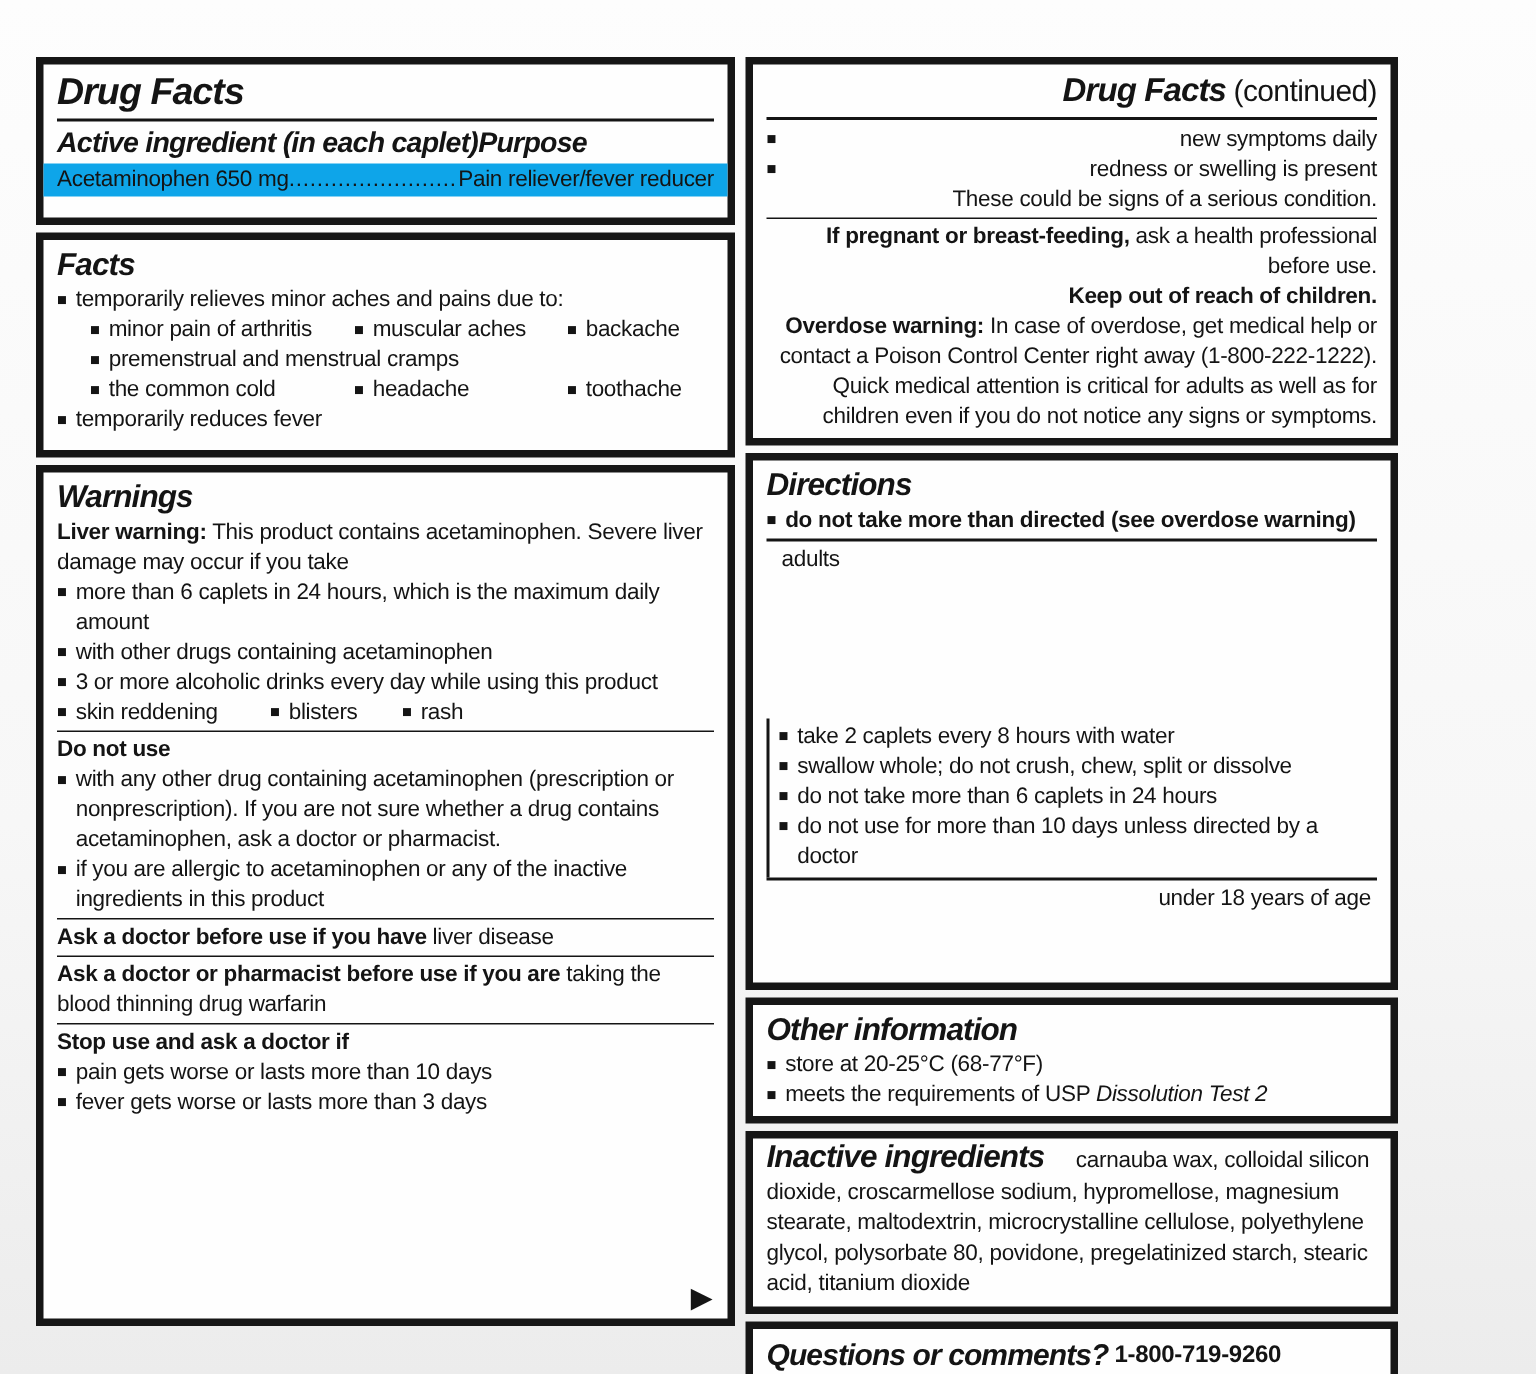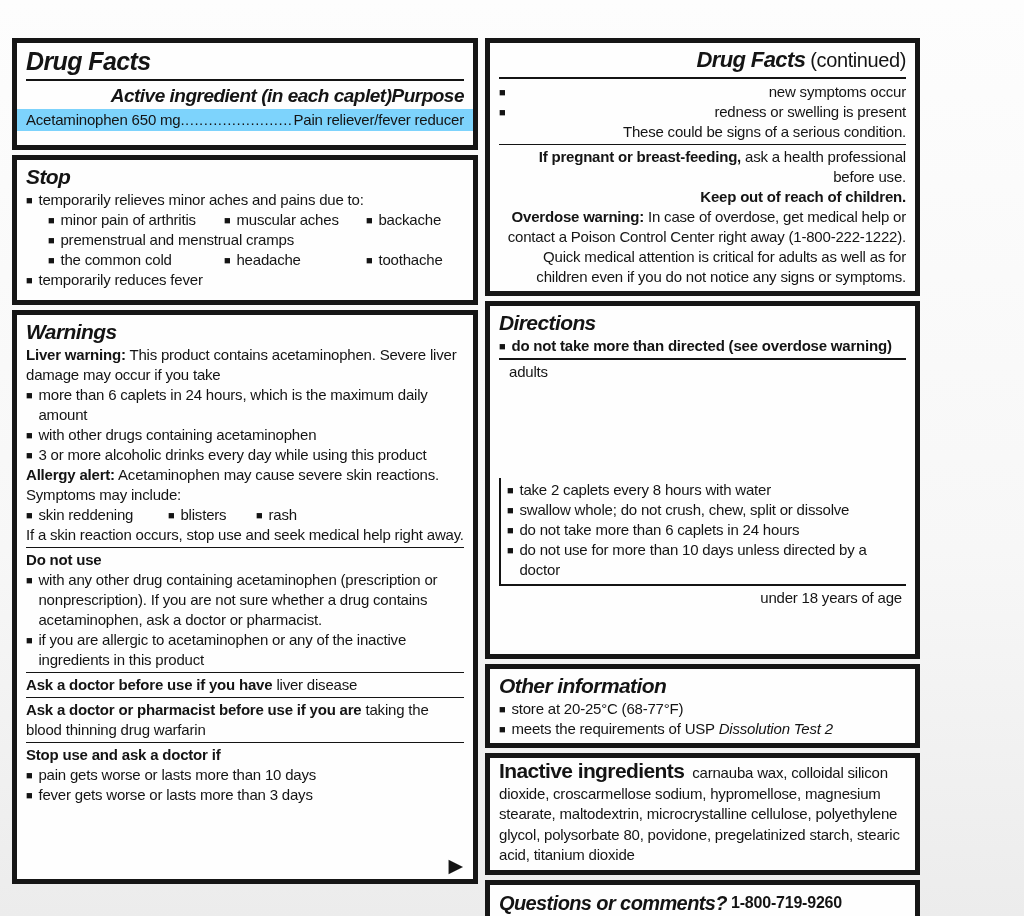--- a/index.html
+++ b/index.html
@@ -4,21 +4,21 @@
 <style>
   html,body{margin:0;padding:0;}
   body{
     width:1024px;height:916px;position:relative;overflow:hidden;
     background:linear-gradient(#fdfdfd 0%, #f7f7f7 60%, #ececec 100%);
     font-family:"Liberation Sans", sans-serif;
     color:#141414;
     -webkit-font-smoothing:antialiased;
   }
   .label{
-    position:absolute;left:12px;top:38px;width:908px;height:846px;
+    position:absolute;left:24px;top:38px;width:908px;height:846px;
     display:flex;gap:7px;
   }
   .col{display:flex;flex-direction:column;gap:5px;}
   .col-left{width:466px;flex:0 0 466px;}
   .col-right{flex:1;}
   .box{
     border:5px solid #161616;background:#fefefe;
     padding:3px 9px 4px 9px;position:relative;box-sizing:border-box;
     letter-spacing:-0.2px;
   }
@@ -39,42 +39,42 @@
   .indent{padding-left:22px;}
   
   .uses-grid3{display:grid;grid-template-columns:176px 142px auto;padding-left:22px;}
   .inline-item{display:flex;align-items:flex-start;}
   .inline-item .sq{margin-right:6px;}
   
   .symptoms{display:flex;}
   .symptoms .inline-item:nth-child(1){width:142px;}
   .symptoms .inline-item:nth-child(2){width:88px;}
   
-  .ai-header{display:flex;justify-content:flex-end;font-style:italic;font-weight:bold;font-size:19px;line-height:23px;letter-spacing:-0.5px;margin-top:2px;}
+  .ai-header{display:flex;justify-content:flex-start;font-style:italic;font-weight:bold;font-size:19px;line-height:23px;letter-spacing:-0.5px;margin-top:2px;}
   .ai-row{
     display:flex;align-items:baseline;
     margin:2px -9px 0 -9px;padding:1px 9px 2px 9px;
-    background:#7dd3fc;font-size:15px;line-height:19px;
+    background:#0ea5e9;font-size:15px;line-height:19px;
   }
   .ai-dots{flex:1;overflow:hidden;white-space:nowrap;letter-spacing:0.5px;}
   
   .dir-table{border-top:2px solid #141414;margin-top:2px;}
   .dir-row{display:flex;flex-direction:column;}
   .dir-row + .dir-row{border-top:2px solid #141414;}
   .dir-who{flex:0 0 118px;padding:2px 4px 4px 10px;box-sizing:border-box;font-size:15px;line-height:20px;}
   .dir-items{flex:1;border-left:2px solid #141414;padding:2px 0 4px 6px;}
   .dir-row:last-child{min-height:52px;align-items:flex-end;}
   
   .arrow{position:absolute;right:10px;bottom:4px;font-size:19px;line-height:19px;}
   
   .q-line{display:flex;align-items:center;padding-top:2px;}
   .q-phone{font-weight:bold;font-size:16px;letter-spacing:-0.2px;margin-left:4px;}
   
   .inactive-p{font-size:15px;line-height:20.5px;}
-  .inactive-title{font-weight:bold;font-size:21px;letter-spacing:-0.6px;margin-right:8px;}
+  .inactive-title{font-style:italic;font-weight:bold;font-size:21px;letter-spacing:-0.6px;margin-right:21px;}
   
   .bx-facts{height:112px;}
   .bx-uses{height:150px;}
   .bx-warnings{flex:1;}
   .bx-continued{height:274px;text-align:right;}
   .bx-directions{height:358px;}
   .bx-other{height:106px;}
   .bx-inactive{height:136px;}
   .bx-questions{flex:1;}
 </style>
@@ -93,21 +93,21 @@
         <span>Purpose</span>
       </div>
       <div class="ai-row">
         <span>Acetaminophen 650 mg</span>
         <span class="ai-dots">..........................................</span>
         <span>Pain reliever/fever reducer</span>
       </div>
     </div>
 
     <div class="box bx-uses txt">
-      <h2>Stop</h2>
+      <h2>Facts</h2>
       <div class="bullet-row">
         <span class="sq">■</span>
         <span class="bt">temporarily relieves minor aches and pains due to:</span>
       </div>
       <div class="uses-grid3">
         <span class="inline-item">
             <span class="sq">■</span>
             <span>minor pain of arthritis</span>
           </span>
         <span class="inline-item">
@@ -154,39 +154,34 @@
         <span class="bt">more than 6 caplets in 24 hours, which is the maximum daily amount</span>
       </div>
       <div class="bullet-row">
         <span class="sq">■</span>
         <span class="bt">with other drugs containing acetaminophen</span>
       </div>
       <div class="bullet-row">
         <span class="sq">■</span>
         <span class="bt">3 or more alcoholic drinks every day while using this product</span>
       </div>
-      <p>
-        <span class="b">Allergy alert:</span>
-        <span>Acetaminophen may cause severe skin reactions. Symptoms may include:</span>
-      </p>
       <div class="symptoms">
         <span class="inline-item">
             <span class="sq">■</span>
             <span>skin reddening</span>
           </span>
         <span class="inline-item">
             <span class="sq">■</span>
             <span>blisters</span>
           </span>
         <span class="inline-item">
             <span class="sq">■</span>
             <span>rash</span>
           </span>
       </div>
-      <p>If a skin reaction occurs, stop use and seek medical help right away.</p>
       <hr class="rule-thin">
       <p class="b">Do not use</p>
       <div class="bullet-row">
         <span class="sq">■</span>
         <span class="bt">with any other drug containing acetaminophen (prescription or nonprescription). If you are not sure whether a drug contains acetaminophen, ask a doctor or pharmacist.</span>
       </div>
       <div class="bullet-row">
         <span class="sq">■</span>
         <span class="bt">if you are allergic to acetaminophen or any of the inactive ingredients in this product</span>
       </div>
@@ -214,21 +209,21 @@
     </div>
   </div>
 
   <div class="col col-right">
 
     <div class="box bx-continued txt">
       <h1 style="font-size:22px;line-height:28px;"><span>Drug Facts</span><span class="h-suffix">(continued)</span></h1>
       <hr class="rule">
       <div class="bullet-row">
         <span class="sq">■</span>
-        <span class="bt">new symptoms occur</span>
+        <span class="bt">new symptoms daily</span>
       </div>
       <div class="bullet-row">
         <span class="sq">■</span>
         <span class="bt">redness or swelling is present</span>
       </div>
       <p>These could be signs of a serious condition.</p>
       <hr class="rule-thin">
       <p>
         <span class="b">If pregnant or breast-feeding,</span>
         <span>ask a health professional before use.</span>

